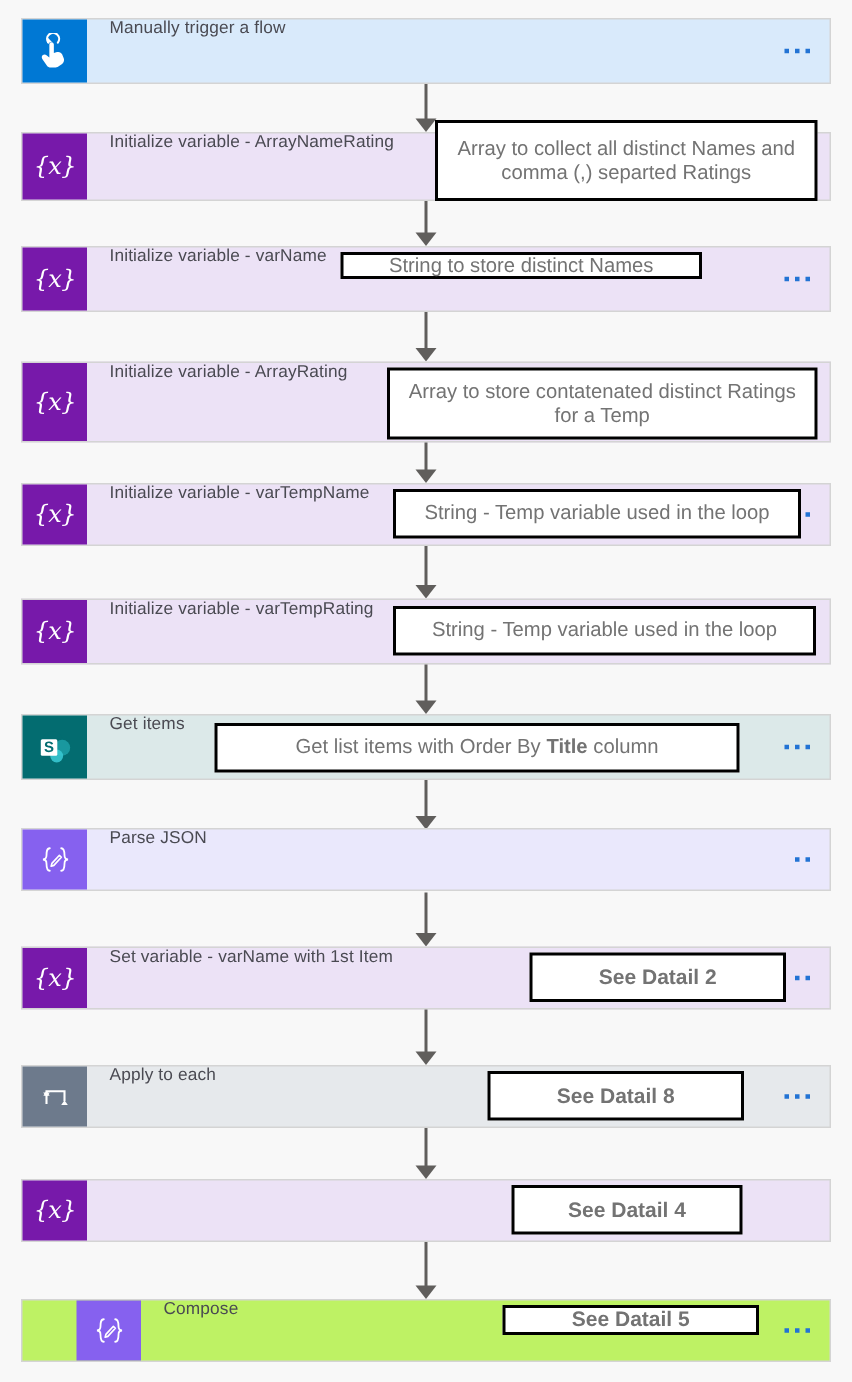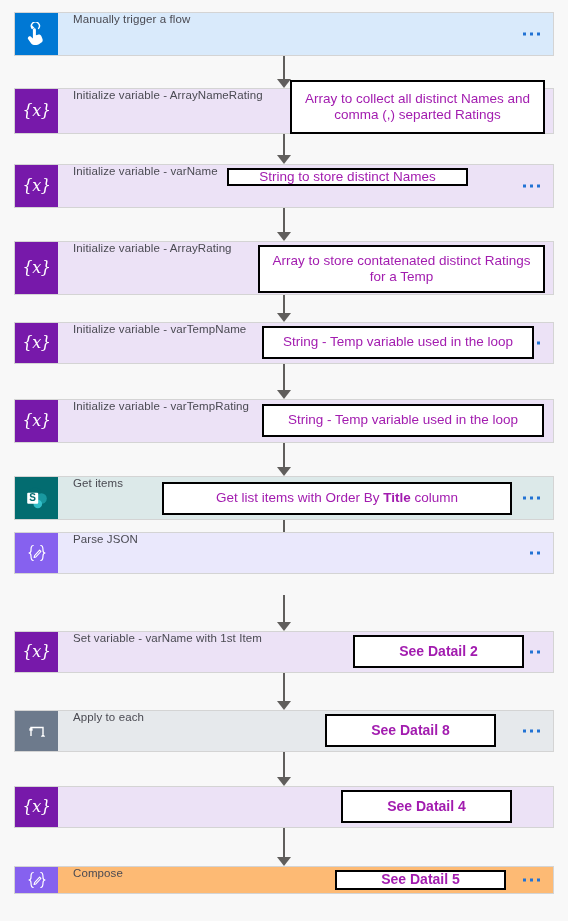--- a/index.html
+++ b/index.html
@@ -77,21 +77,21 @@
     border-right: 7px solid transparent;
     border-top: 9px solid #605e5c;
   }
 
   
   .note {
     position: absolute;
     box-sizing: border-box;
     background: #ffffff;
     border: 2px solid #000;
-    color: #a21caf;
+    color: #737373;
     font-size: 13.5px;
     line-height: 1.22;
     text-align: center;
     display: flex;
     align-items: center;
     justify-content: center;
     padding: 2px 6px;
   }
   .note.strong { font-weight: bold; font-size: 14px; }
   .note b { font-weight: bold; }
@@ -208,26 +208,26 @@
       </div>
       <div class="card-body">
         <span class="card-title">Get items</span>
         <div class="ellipsis" title="...">
           <i></i>
           <i></i>
           <i></i>
         </div>
       </div>
     </div>
-    <div class="note" style="left: 162px; top: 482px; width: 350px; height: 33px;">
+    <div class="note" style="left: 143px; top: 482px; width: 350px; height: 33px;">
       <span><span>Get list items with Order By </span><b>Title</b><span> column</span></span>
     </div>
     <div class="conn" style="top: 520px; height: 25px;"></div>
     <div class="arrow" style="top: 544px;"></div>
-    <div class="card" style="top: 532px; height: 42px; background: rgb(234, 232, 252);">
+    <div class="card" style="top: 552px; height: 42px; background: rgb(234, 232, 252);">
       <div class="card-icon" style="background: rgb(134, 97, 239);">
         <span class="ic-json">
           <svg width="24" height="18" viewBox="0 0 24 18">
             <path d="M8.2 1.5C6 1.5 6 4.3 6 6.2 6 8 5 9 3.6 9 5 9 6 10 6 11.8c0 1.9 0 4.7 2.2 4.7" fill="none" stroke="#fff" stroke-width="1.2" stroke-linecap="round"></path>
             <path d="M15.8 1.5C18 1.5 18 4.3 18 6.2 18 8 19 9 20.4 9 19 9 18 10 18 11.8c0 1.9 0 4.7-2.2 4.7" fill="none" stroke="#fff" stroke-width="1.2" stroke-linecap="round"></path>
             <path d="M9.6 11.6 14.6 6.2l1.3 1.3-5 5.4-1.8.6z" fill="none" stroke="#fff" stroke-width="1.1" stroke-linejoin="round"></path>
           </svg>
         </span>
       </div>
       <div class="card-body">
@@ -280,26 +280,26 @@
     <div class="note strong" style="left: 325px; top: 714px; width: 171px; height: 33px;">
       <span>See Datail 8</span>
     </div>
     <div class="conn" style="top: 752px; height: 26px;"></div>
     <div class="arrow" style="top: 777px;"></div>
     <div class="card" style="top: 786px; height: 42px; background: rgb(236, 226, 246);">
       <div class="card-icon" style="background: rgb(119, 25, 170);">
         <span class="ic-var">{x}</span>
       </div>
     </div>
-    <div class="note strong" style="left: 341px; top: 790px; width: 171px; height: 33px;">
+    <div class="note strong" style="left: 341px; top: 790px; width: 154px; height: 33px;">
       <span>See Datail 4</span>
     </div>
     <div class="conn" style="top: 828px; height: 30px;"></div>
     <div class="arrow" style="top: 857px;"></div>
-    <div class="card" style="top: 866px; height: 28px; background: #fdba74;">
+    <div class="card" style="top: 866px; height: 42px; background: #bef264; padding-left: 36px;">
       <div class="card-icon" style="background: rgb(134, 97, 239);">
         <span class="ic-json">
           <svg width="24" height="18" viewBox="0 0 24 18">
             <path d="M8.2 1.5C6 1.5 6 4.3 6 6.2 6 8 5 9 3.6 9 5 9 6 10 6 11.8c0 1.9 0 4.7 2.2 4.7" fill="none" stroke="#fff" stroke-width="1.2" stroke-linecap="round"></path>
             <path d="M15.8 1.5C18 1.5 18 4.3 18 6.2 18 8 19 9 20.4 9 19 9 18 10 18 11.8c0 1.9 0 4.7-2.2 4.7" fill="none" stroke="#fff" stroke-width="1.2" stroke-linecap="round"></path>
             <path d="M9.6 11.6 14.6 6.2l1.3 1.3-5 5.4-1.8.6z" fill="none" stroke="#fff" stroke-width="1.1" stroke-linejoin="round"></path>
           </svg>
         </span>
       </div>
       <div class="card-body">

